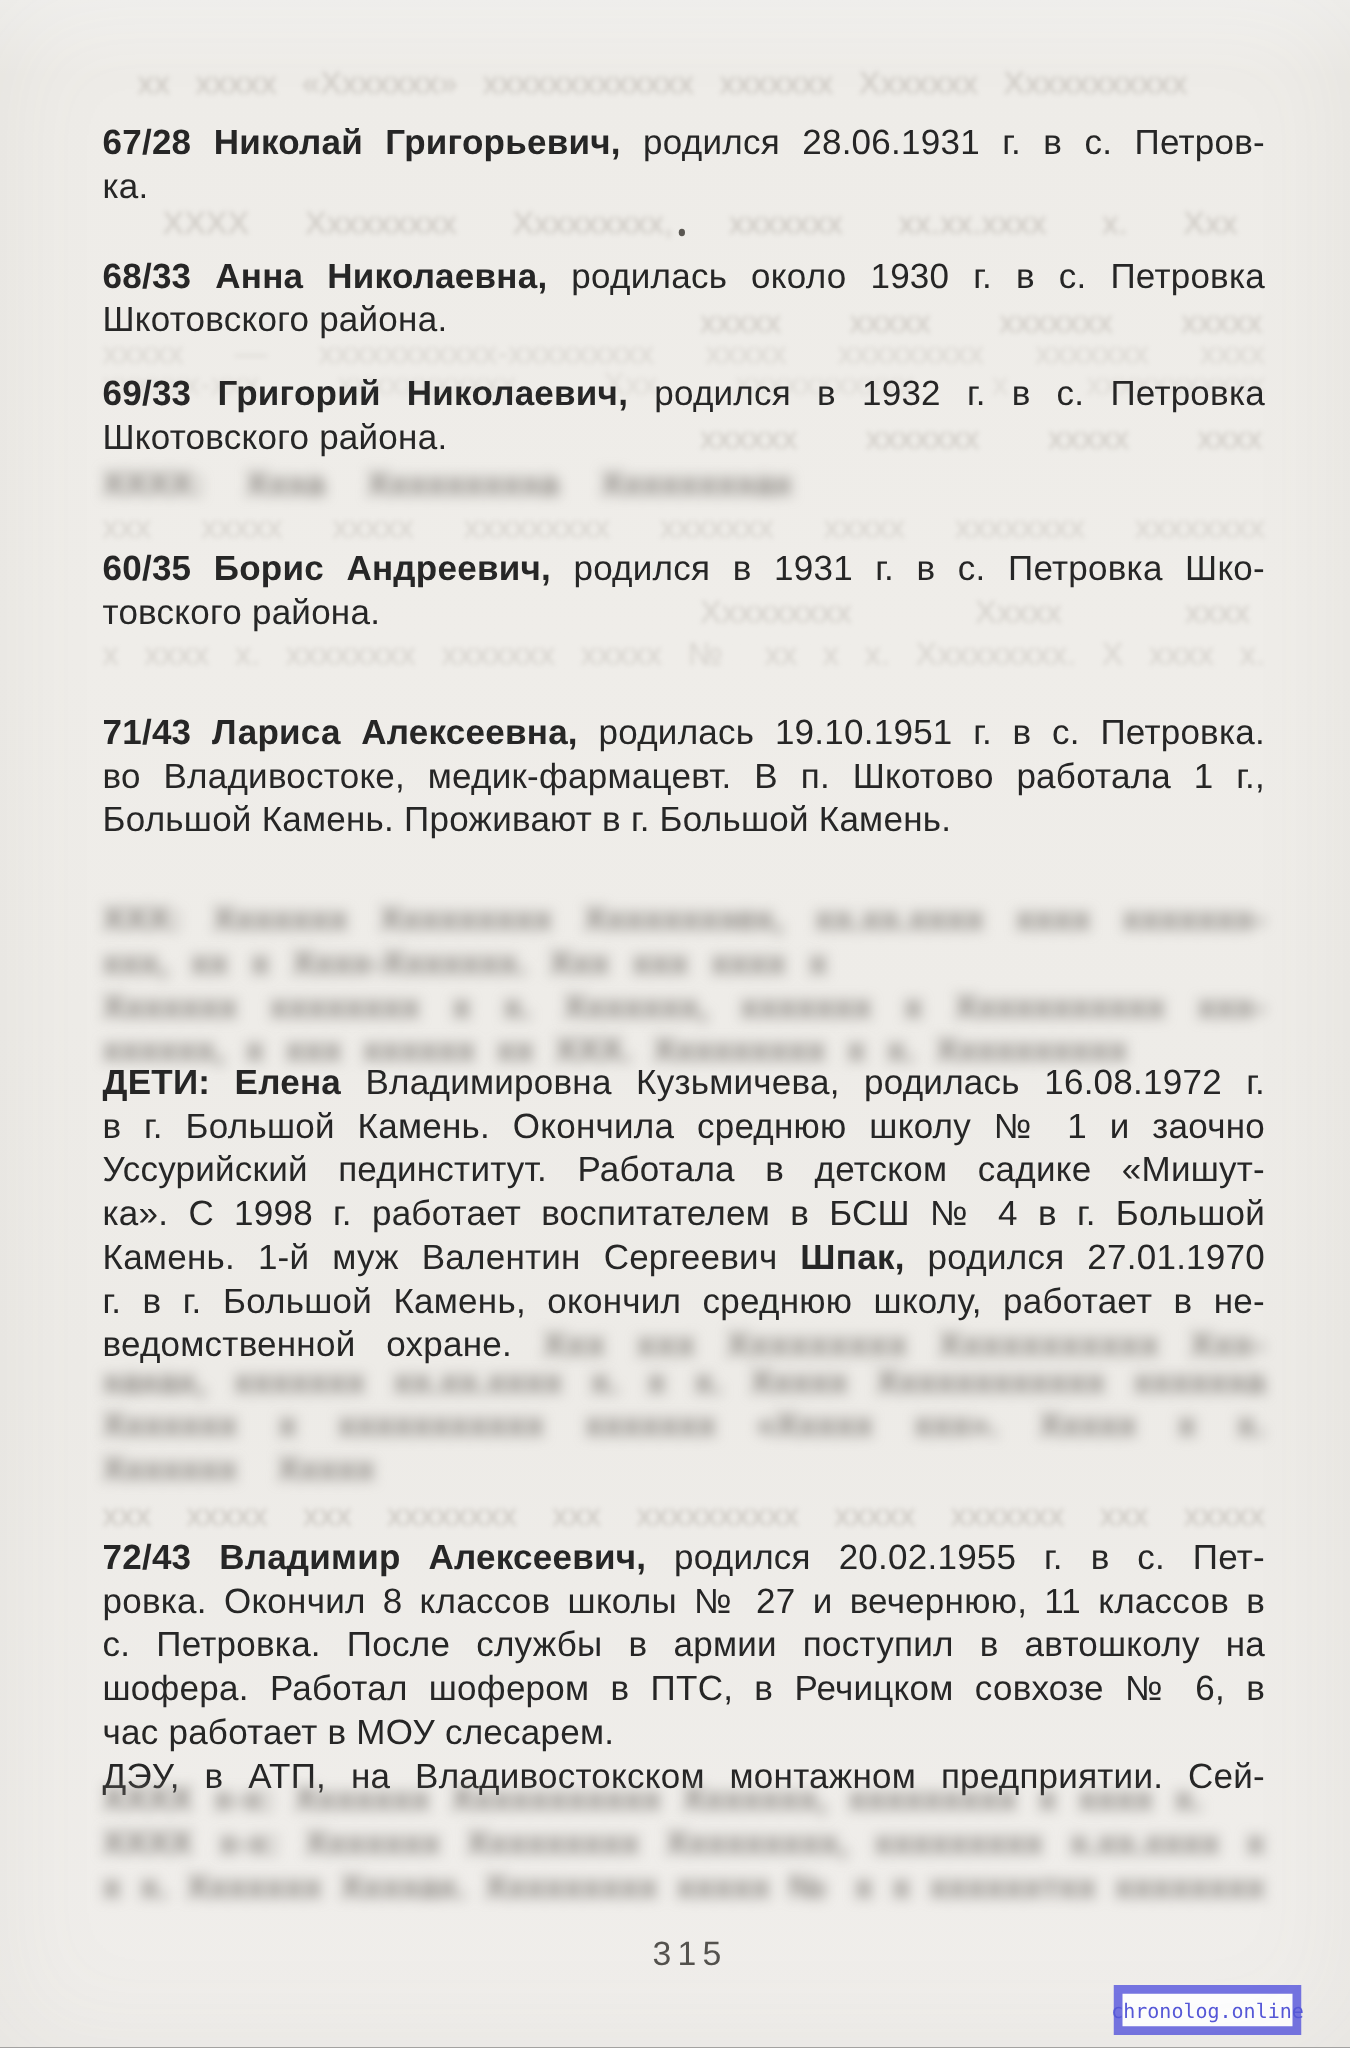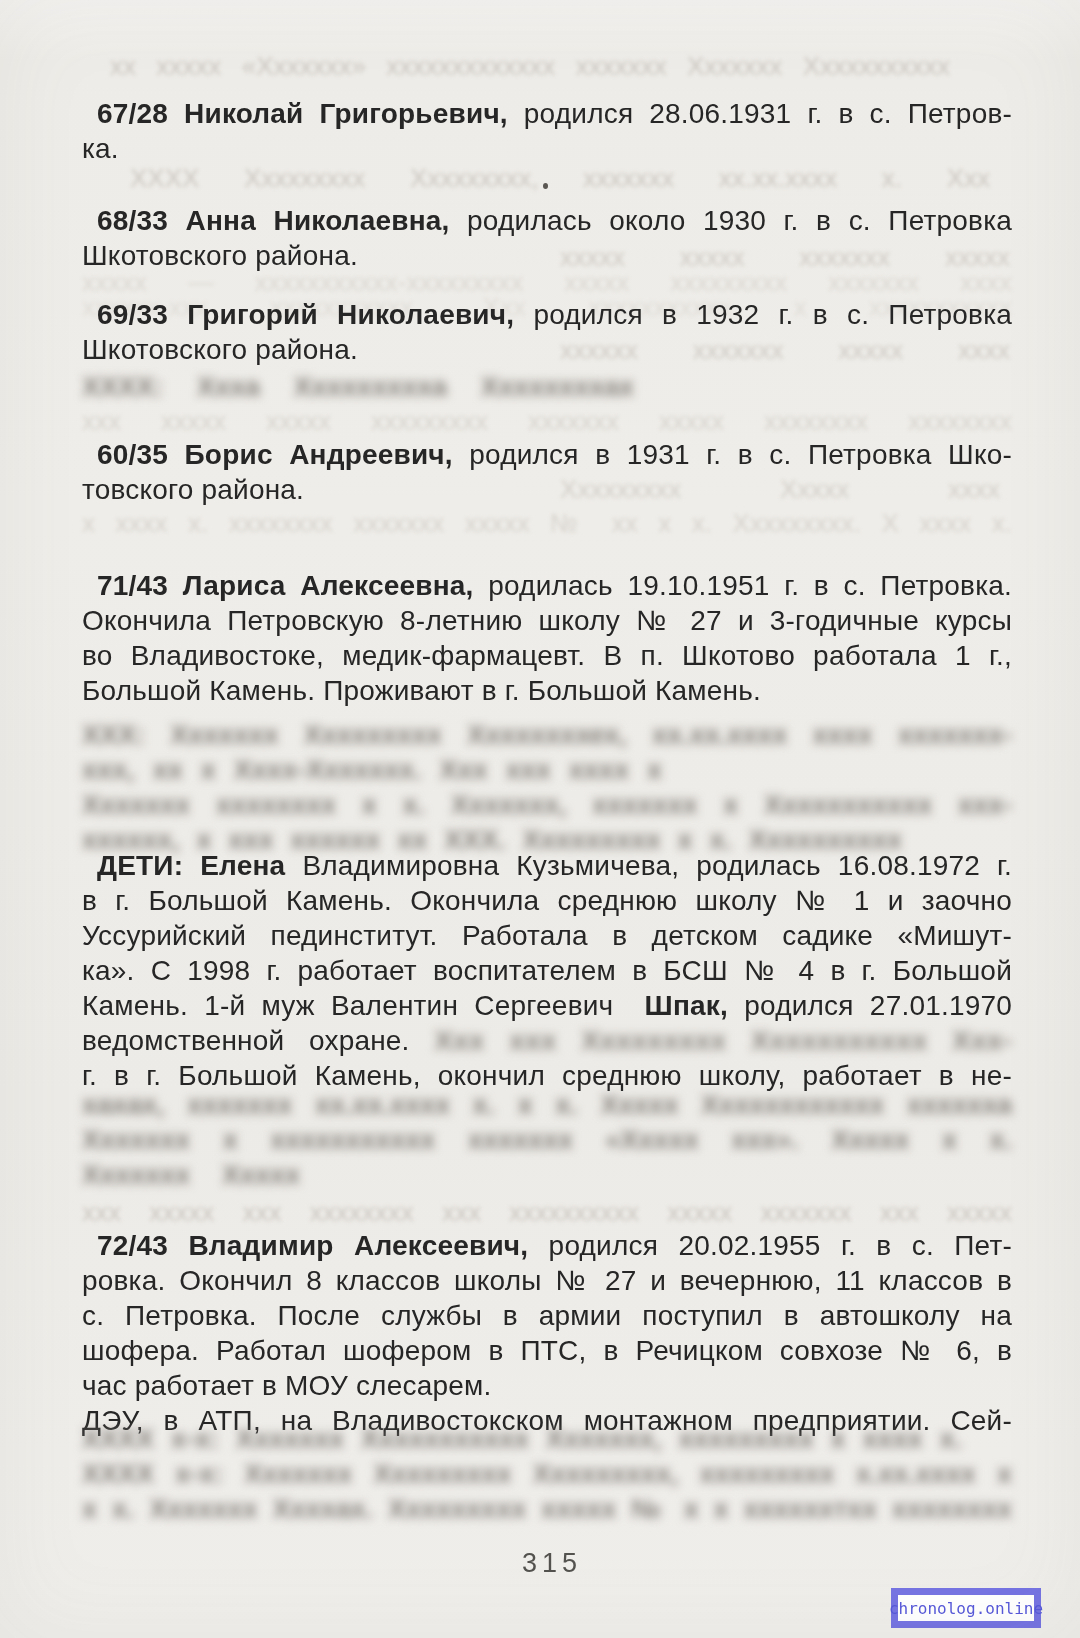--- a/index.html
+++ b/index.html
@@ -7,21 +7,21 @@
     position:relative;width:1080px;height:1638px;margin:0 auto;overflow:hidden;
     background:linear-gradient(180deg,#f4f3f1 0px,#eeece8 60px,#efede9 520px,#edebe7 1100px,#f0eeeb 1638px);
     font-family:"Liberation Sans",sans-serif;color:#262626;
   }
   .page::after{content:"";position:absolute;inset:0;pointer-events:none;
     box-shadow:inset 0 0 90px rgba(120,110,95,.07);}
   .para{position:absolute;left:82px;width:930px;}
   .ln{font-size:28px;line-height:35px;height:35px;text-align:justify;letter-spacing:.2px;
       white-space:normal;overflow:visible;}
   .ln.fill{text-align-last:justify;}
-  .b{font-weight:bold;margin-left:15px;}
+  .b{font-weight:bold;}
   .red{position:absolute;height:34px;font-size:27px;line-height:34px;font-weight:600;
        color:#85817c;filter:blur(5px);text-align:justify;text-align-last:justify;
        white-space:nowrap;overflow:hidden;}
   .blurseg{color:#8a8680;filter:blur(5px);font-weight:600;}
   .ghost{position:absolute;height:32px;font-size:26px;line-height:32px;font-weight:500;
        color:#a8a29a;filter:blur(2.2px);text-align:justify;text-align-last:justify;
        white-space:nowrap;overflow:hidden;}
   .speck{position:absolute;top:183px;left:543px;width:5px;height:6px;border-radius:50%;
        background:#5a5752;}
   .pagenum{position:absolute;top:1548px;left:12px;width:1080px;text-align:center;
@@ -67,38 +67,37 @@
 
   <div class="red" style="top:370px;left:82px;width:552px">ХХХХ: Ххха Ххххххххха Ххххххххах</div>
 
   <section class="para" style="top:437px">
     <div class="ln fill"><span class="seg b">60/35 Борис Андреевич,</span><span class="seg"> родился в 1931 г. в с. Петровка Шко-</span></div>
     <div class="ln"><span class="seg">товского района.</span></div>
   </section>
 
   <section class="para" style="top:568px">
     <div class="ln fill"><span class="seg b">71/43 Лариса Алексеевна,</span><span class="seg"> родилась 19.10.1951 г. в с. Петровка.</span></div>
-    <div class="ln fill"><span class="seg">Окончила Петровскую 8-летнию школу № 27 и 3-годичные курсы</span></div>
     <div class="ln fill"><span class="seg">во Владивостоке, медик-фармацевт. В п. Шкотово работала 1 г.,</span></div>
     <div class="ln"><span class="seg">Большой Камень. Проживают в г. Большой Камень.</span></div>
   </section>
 
   <div class="red" style="top:718px;left:82px;width:930px">ХХХ: Ххххххх Ххххххххх Ххххххххех, хх.хх.хххх хххх ххххххх-</div>
   <div class="red" style="top:753px;left:82px;width:580px">ххх, хх х Хххх-Ххххххх. Ххх ххх хххх х</div>
   <div class="red" style="top:788px;left:82px;width:930px">Ххххххх хххххххх х х. Ххххххх, ххххххх х Ххххххххххх ххх-</div>
   <div class="red" style="top:823px;left:82px;width:820px">хххххх, х ххх хххххх хх ХХХ. Ххххххххх х х. Хххххххххх</div>
 
   <section class="para" style="top:848px">
     <div class="ln fill"><span class="seg b">ДЕТИ: Елена</span><span class="seg"> Владимировна Кузьмичева, родилась 16.08.1972 г.</span></div>
     <div class="ln fill"><span class="seg">в г. Большой Камень. Окончила среднюю школу № 1 и заочно</span></div>
     <div class="ln fill"><span class="seg">Уссурийский пединститут. Работала в детском садике «Мишут-</span></div>
     <div class="ln fill"><span class="seg">ка». С 1998 г. работает воспитателем в БСШ № 4 в г. Большой</span></div>
     <div class="ln fill"><span class="seg">Камень. 1-й муж Валентин Сергеевич </span><span class="seg b">Шпак,</span><span class="seg"> родился 27.01.1970</span></div>
+    <div class="ln fill"><span class="seg">г. в г. Большой Камень, окончил среднюю школу, работает в не-</span></div>
     <div class="ln fill"><span class="seg">ведомственной охране.</span><span class="seg blurseg"> Ххх ххх Ххххххххх Ххххххххххх Ххх-</span></div>
-    <div class="ln fill"><span class="seg">г. в г. Большой Камень, окончил среднюю школу, работает в не-</span></div>
   </section>
 
   <div class="red" style="top:1088px;left:82px;width:930px">хахах, ххххххх хх.хх.хххх х. х х. Ххххх Хххххххххххх хххххха</div>
   <div class="red" style="top:1123px;left:82px;width:930px">Ххххххх х ххххххххххх ххххххх «Ххххх ххх». Ххххх х х.</div>
   <div class="red" style="top:1158px;left:82px;width:218px">Ххххххх Ххххх</div>
 
   <section class="para" style="top:1228px">
     <div class="ln fill"><span class="seg b">72/43 Владимир Алексеевич,</span><span class="seg"> родился 20.02.1955 г. в с. Пет-</span></div>
     <div class="ln fill"><span class="seg">ровка. Окончил 8 классов школы № 27 и вечернюю, 11 классов в</span></div>
     <div class="ln fill"><span class="seg">с. Петровка. После службы в армии поступил в автошколу на</span></div>

